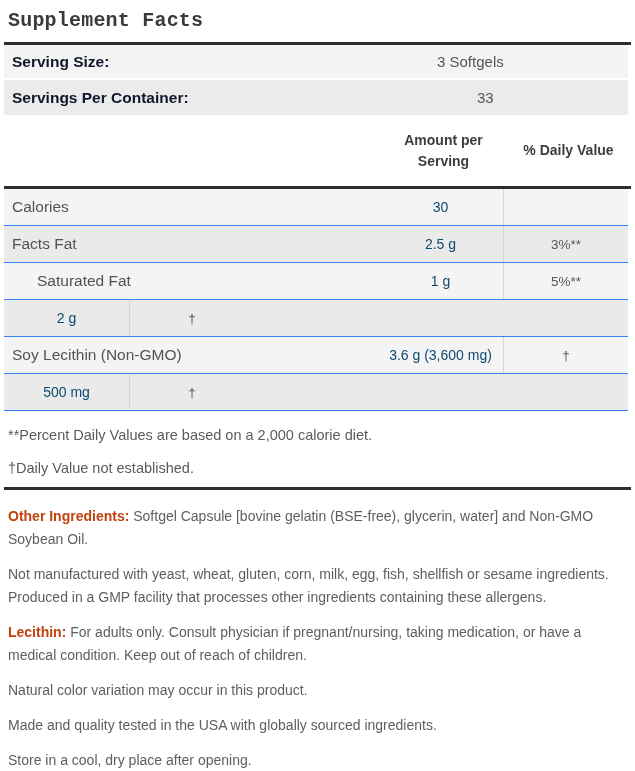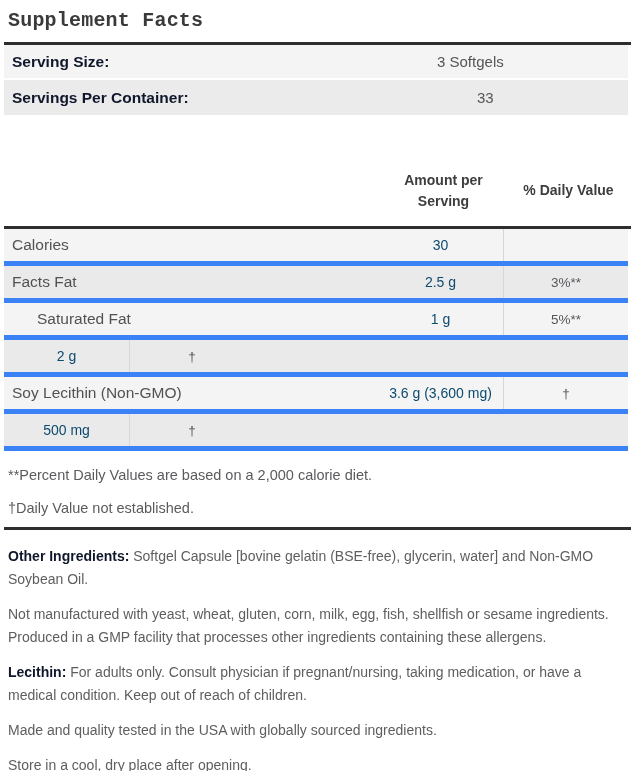--- a/index.html
+++ b/index.html
@@ -28,33 +28,33 @@
     padding-left: 8px;
     font-size: 15.5px; color: #414141;
   }
   .serving-row.light { background: #f4f4f5; border-bottom: 2px solid #ffffff; }
   .serving-row.dark  { background: #ebebec; gap: 40px; }
   .serving-label { font-weight: bold; width: 425px; flex: none; color: #0f172a; }
   .serving-value { color: #555558; font-size: 15px; }
 
   
   .col-headers {
-    display: flex; align-items: center; height: 71px; padding-top: 0; margin-top: 40px;
+    display: flex; align-items: center; height: 71px; padding-top: 0;
   }
   .col-spacer { flex: 1; }
   .col-head {
     width: 125px; flex: none; text-align: center;
     font-weight: bold; font-size: 14px; line-height: 21px; color: #3d3d3d;
   }
 
   
   .nutrient-table { width: 624px; }
   .n-row {
     display: flex; align-items: stretch; height: 37px;
-    border-bottom: 5px solid #3b82f6;
+    border-bottom: 1px solid #3b82f6;
     font-size: 15.5px; color: #525255;
   }
   .n-row:nth-child(odd)  { background: #f4f4f5; }
   .n-row:nth-child(even) { background: #eaeaeb; }
   .n-name { flex: 1; display: flex; align-items: center; padding-left: 8px; }
   .n-row.indent .n-name { padding-left: 33px; }
   .n-amount {
     width: 125px; flex: none; display: flex; align-items: center; justify-content: center;
     font-size: 14px; color: #0c4a6e; text-align: center;
   }
@@ -69,21 +69,21 @@
     font-size: 14.5px; line-height: 18px; color: #5b5b5e;
   }
   .rule-3 { margin-top: 10px; }
 
   
   .para {
     margin: 12px 0 0 4px; width: 619px;
     font-size: 14px; line-height: 23px; color: #5e5e61;
   }
   .para.first { margin-top: 15px; }
-  .para strong { color: #0f172a; font-weight: bold; }
+  .para strong { color: #c2410c; font-weight: bold; }
 </style>
 </head>
 <body>
 
 <div class="panel">
 
   <h1 class="title">Supplement Facts</h1>
   <div class="rule rule-1"></div>
 
   <div class="serving-rows">
@@ -139,18 +139,19 @@
   <p class="footnote">†Daily Value not established.</p>
 
   <div class="rule rule-3"></div>
 
   <p class="para first"><strong>Other Ingredients:</strong><span> Softgel Capsule [bovine gelatin (BSE-free), glycerin, water] and Non-GMO Soybean Oil.</span></p>
 
   <p class="para">Not manufactured with yeast, wheat, gluten, corn, milk, egg, fish, shellfish or sesame ingredients. Produced in a GMP facility that processes other ingredients containing these allergens.</p>
 
   <p class="para"><strong>Lecithin:</strong><span> For adults only. Consult physician if pregnant/nursing, taking medication, or have a medical condition. Keep out of reach of children.</span></p>
 
+  <p class="para">Natural color variation may occur in this product.</p>
 
   <p class="para">Made and quality tested in the USA with globally sourced ingredients.</p>
 
   <p class="para">Store in a cool, dry place after opening.</p>
 
 </div>
 
 </body></html>

